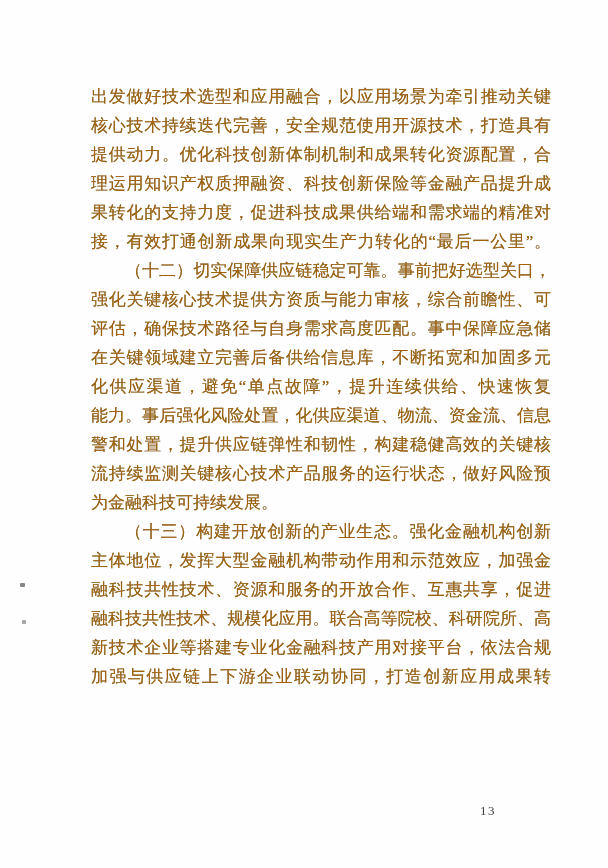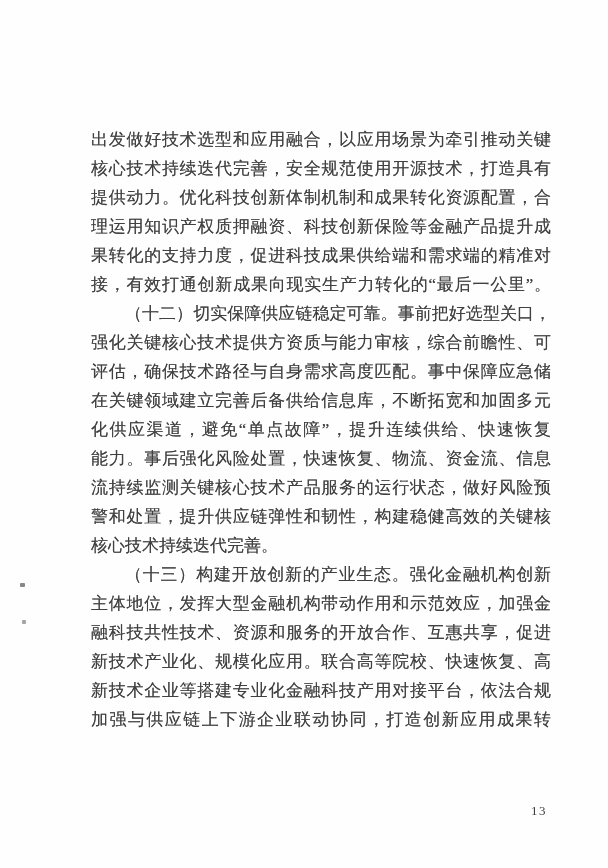--- a/index.html
+++ b/index.html
@@ -15,42 +15,41 @@
     overflow: hidden;
     font-family: "Liberation Serif", "DejaVu Serif", serif;
   }
   .textblock {
     position: absolute;
     left: 91px;
     top: 82px;
     width: 460px;
     font-size: 17px;
     line-height: 29px;
-    color: #404040;
+    color: #a16207;
     text-shadow: 0 0 0.5px rgba(70,70,70,0.65);
-    margin-top: 43px;
   }
   .line {
     height: 29px;
     text-align: justify;
     text-align-last: justify;
     text-justify: inter-character;
   }
   .line.para-end {
     text-align-last: left;
   }
   .line.indent {
     text-indent: 2em;
   }
   .bold {
     font-weight: normal;
   }
   .pagenum {
     position: absolute;
-    left: 531px;
+    left: 480px;
     top: 803px;
     font-size: 13px;
     letter-spacing: 1.5px;
     color: #3d3d3d;
   }
   .dot {
     position: absolute;
     background: #878787;
     border-radius: 1px;
   }
@@ -66,27 +65,27 @@
       <div class="line"><span>核心技术持续迭代完善，安全规范使用开源技术，打造具有</span></div>
       <div class="line"><span>提供动力。优化科技创新体制机制和成果转化资源配置，合</span></div>
       <div class="line"><span>理运用知识产权质押融资、科技创新保险等金融产品提升成</span></div>
       <div class="line"><span>果转化的支持力度，促进科技成果供给端和需求端的精准对</span></div>
       <div class="line"><span>接，有效打通创新成果向现实生产力转化的“最后一公里”。</span></div>
       <div class="line indent"><span class="bold">（十二）切实保障供应链稳定可靠。</span><span>事前把好选型关口，</span></div>
       <div class="line"><span>强化关键核心技术提供方资质与能力审核，综合前瞻性、可</span></div>
       <div class="line"><span>评估，确保技术路径与自身需求高度匹配。事中保障应急储</span></div>
       <div class="line"><span>在关键领域建立完善后备供给信息库，不断拓宽和加固多元</span></div>
       <div class="line"><span>化供应渠道，避免“单点故障”，提升连续供给、快速恢复</span></div>
-      <div class="line"><span>能力。事后强化风险处置，快速恢复、物流、资金流、信息</span></div>
+      <div class="line"><span>能力。事后强化风险处置，化供应渠道、物流、资金流、信息</span></div>
+      <div class="line"><span>警和处置，提升供应链弹性和韧性，构建稳健高效的关键核</span></div>
       <div class="line"><span>流持续监测关键核心技术产品服务的运行状态，做好风险预</span></div>
-      <div class="line"><span>警和处置，提升供应链弹性和韧性，构建稳健高效的关键核</span></div>
-      <div class="line para-end"><span>核心技术持续迭代完善。</span></div>
+      <div class="line para-end"><span>为金融科技可持续发展。</span></div>
       <div class="line indent"><span class="bold">（十三）构建开放创新的产业生态。</span><span>强化金融机构创新</span></div>
       <div class="line"><span>主体地位，发挥大型金融机构带动作用和示范效应，加强金</span></div>
       <div class="line"><span>融科技共性技术、资源和服务的开放合作、互惠共享，促进</span></div>
-      <div class="line"><span>新技术产业化、规模化应用。联合高等院校、快速恢复、高</span></div>
+      <div class="line"><span>融科技共性技术、规模化应用。联合高等院校、科研院所、高</span></div>
       <div class="line"><span>新技术企业等搭建专业化金融科技产用对接平台，依法合规</span></div>
       <div class="line"><span>加强与供应链上下游企业联动协同，打造创新应用成果转</span></div>
     </div>
   <span class="dot dot1"></span>
   <span class="dot dot2"></span>
   <div class="pagenum">13</div>
 </div>
 
 </body></html>

